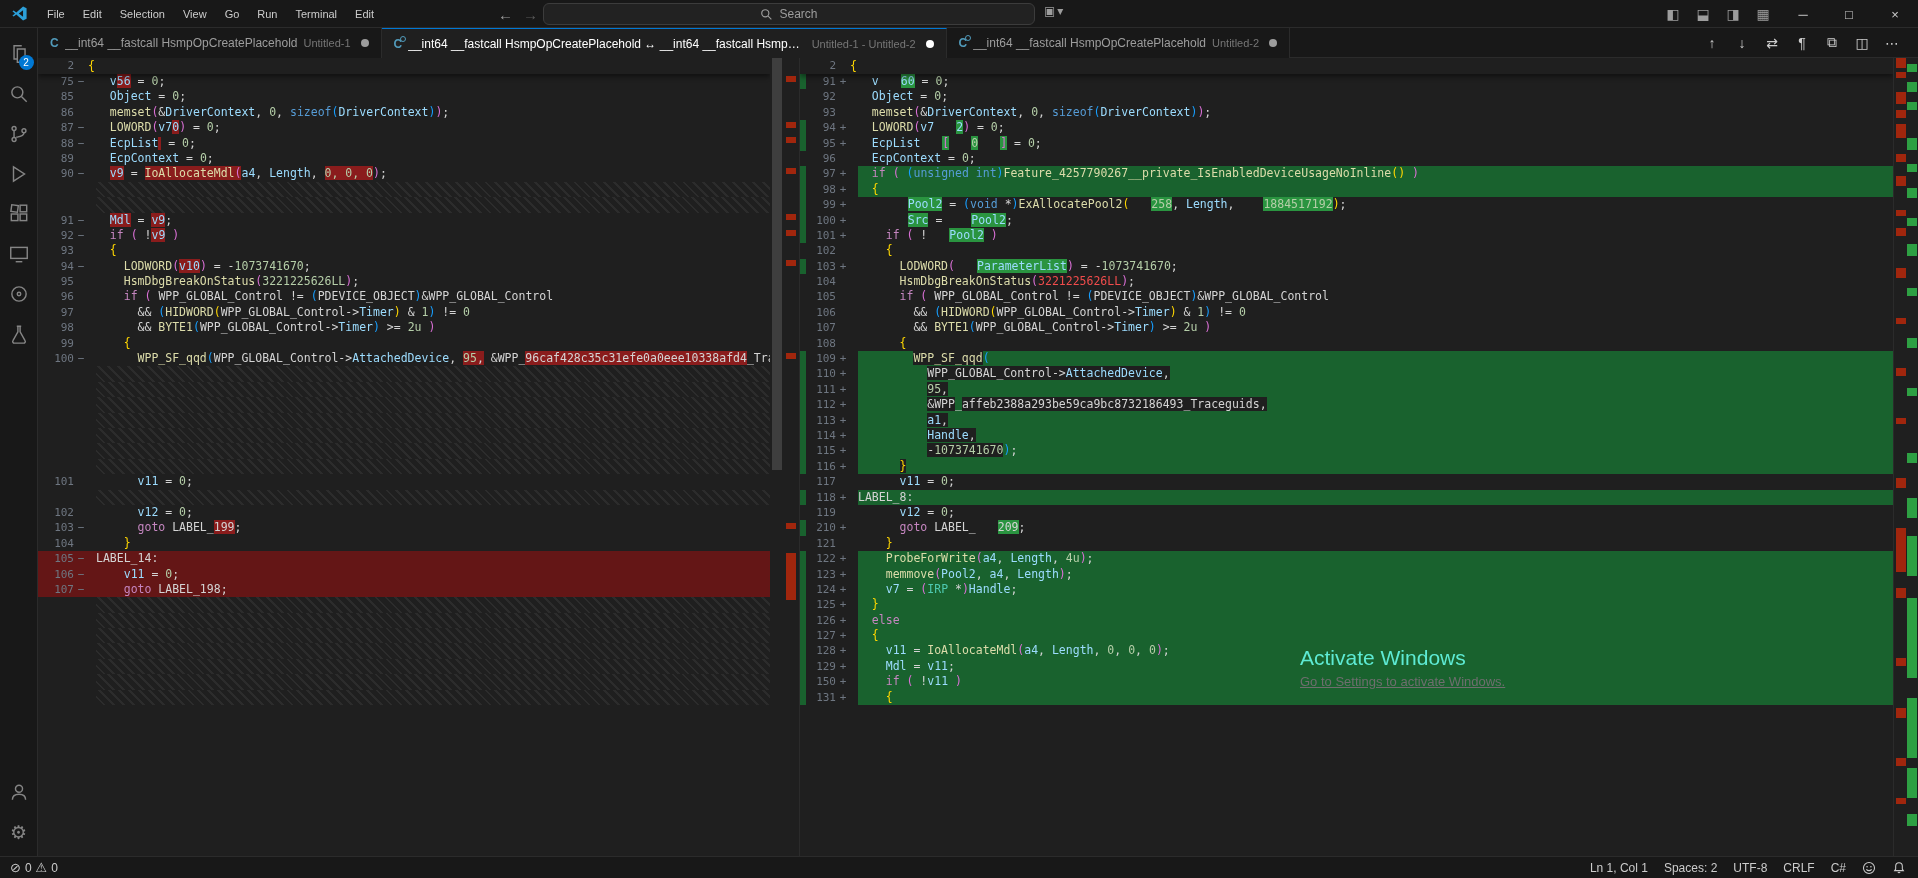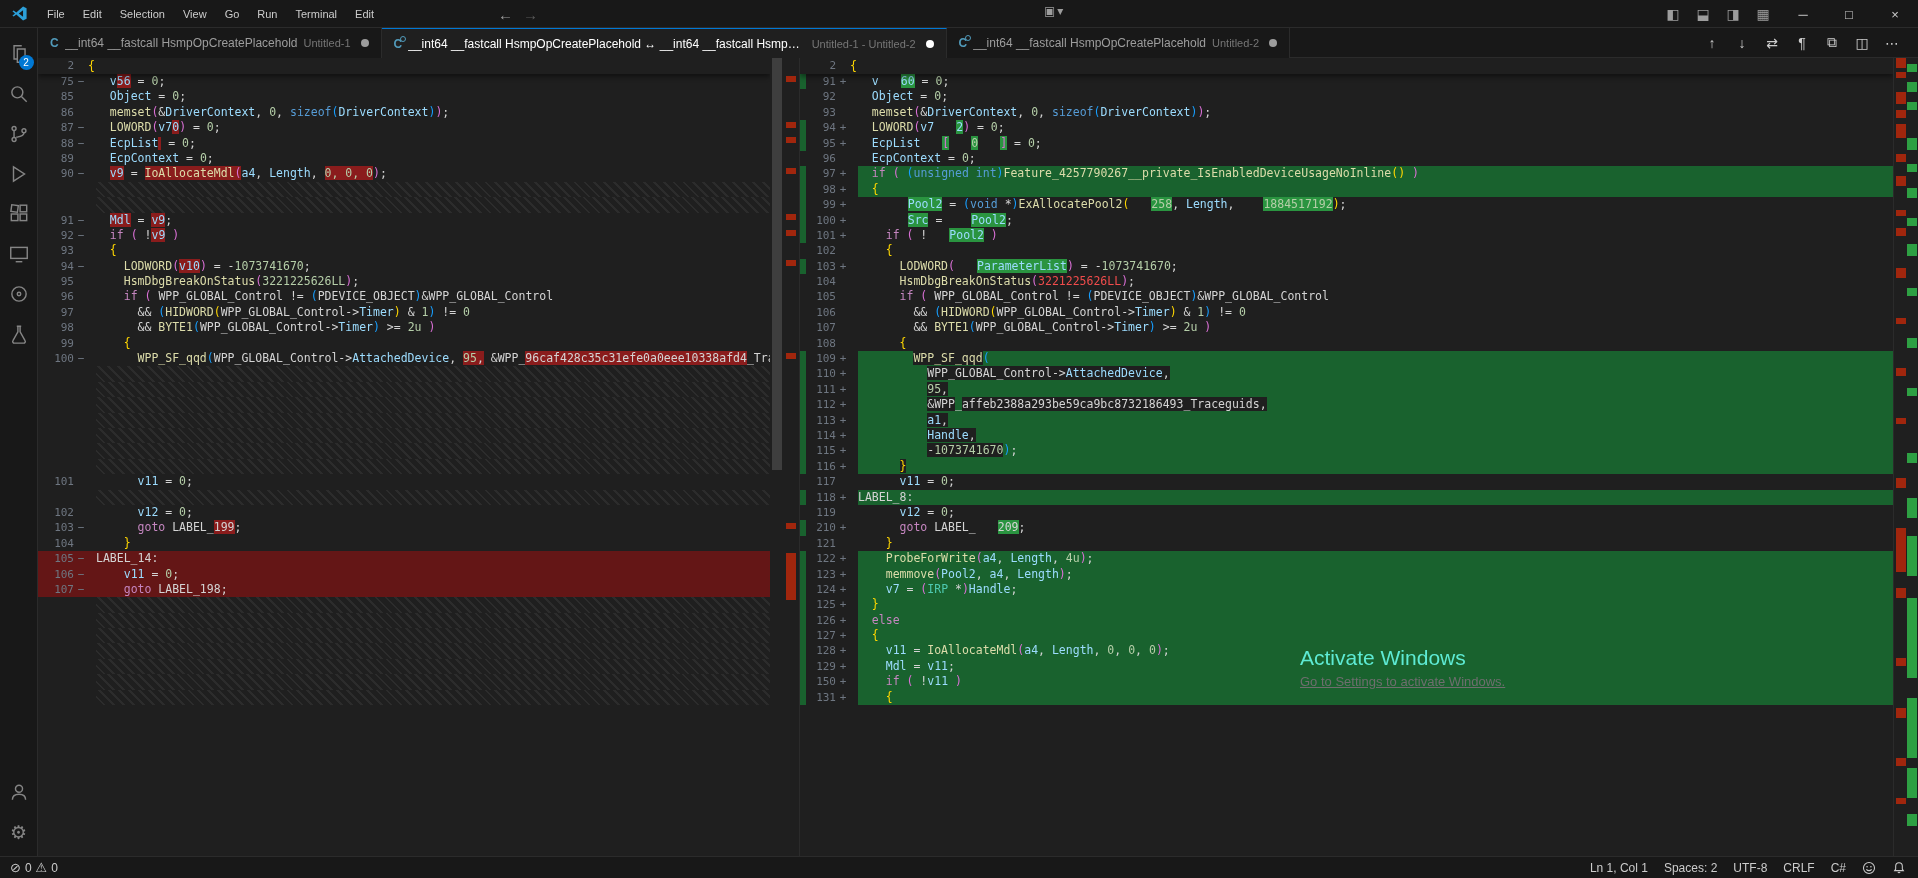--- a/index.html
+++ b/index.html
@@ -120,20 +120,27 @@
         <div class="menu-item">Selection</div>
         <div class="menu-item">View</div>
         <div class="menu-item">Go</div>
         <div class="menu-item">Run</div>
         <div class="menu-item">Terminal</div>
         <div class="menu-item">Edit</div>
       </div>
     <div id="nav-arrows">
       <span class="bck">←</span>
       <span class="fwd">→</span>
+    </div>
+    <div id="searchbox">
+      <svg width="13" height="13" viewBox="0 0 16 16">
+          <circle cx="6.5" cy="6.5" r="4.4" fill="none" stroke="#9d9d9d" stroke-width="1.4"></circle>
+          <line x1="10" y1="10" x2="14" y2="14" stroke="#9d9d9d" stroke-width="1.4"></line>
+        </svg>
+      <span>Search</span>
     </div>
     <div id="copilot-btn">
         <span>▣</span>
         <span>▾</span>
       </div>
     <div id="title-icons">
         <div class="ticon">◧</div>
         <div class="ticon">⬓</div>
         <div class="ticon">◨</div>
         <div class="ticon">▦</div>

